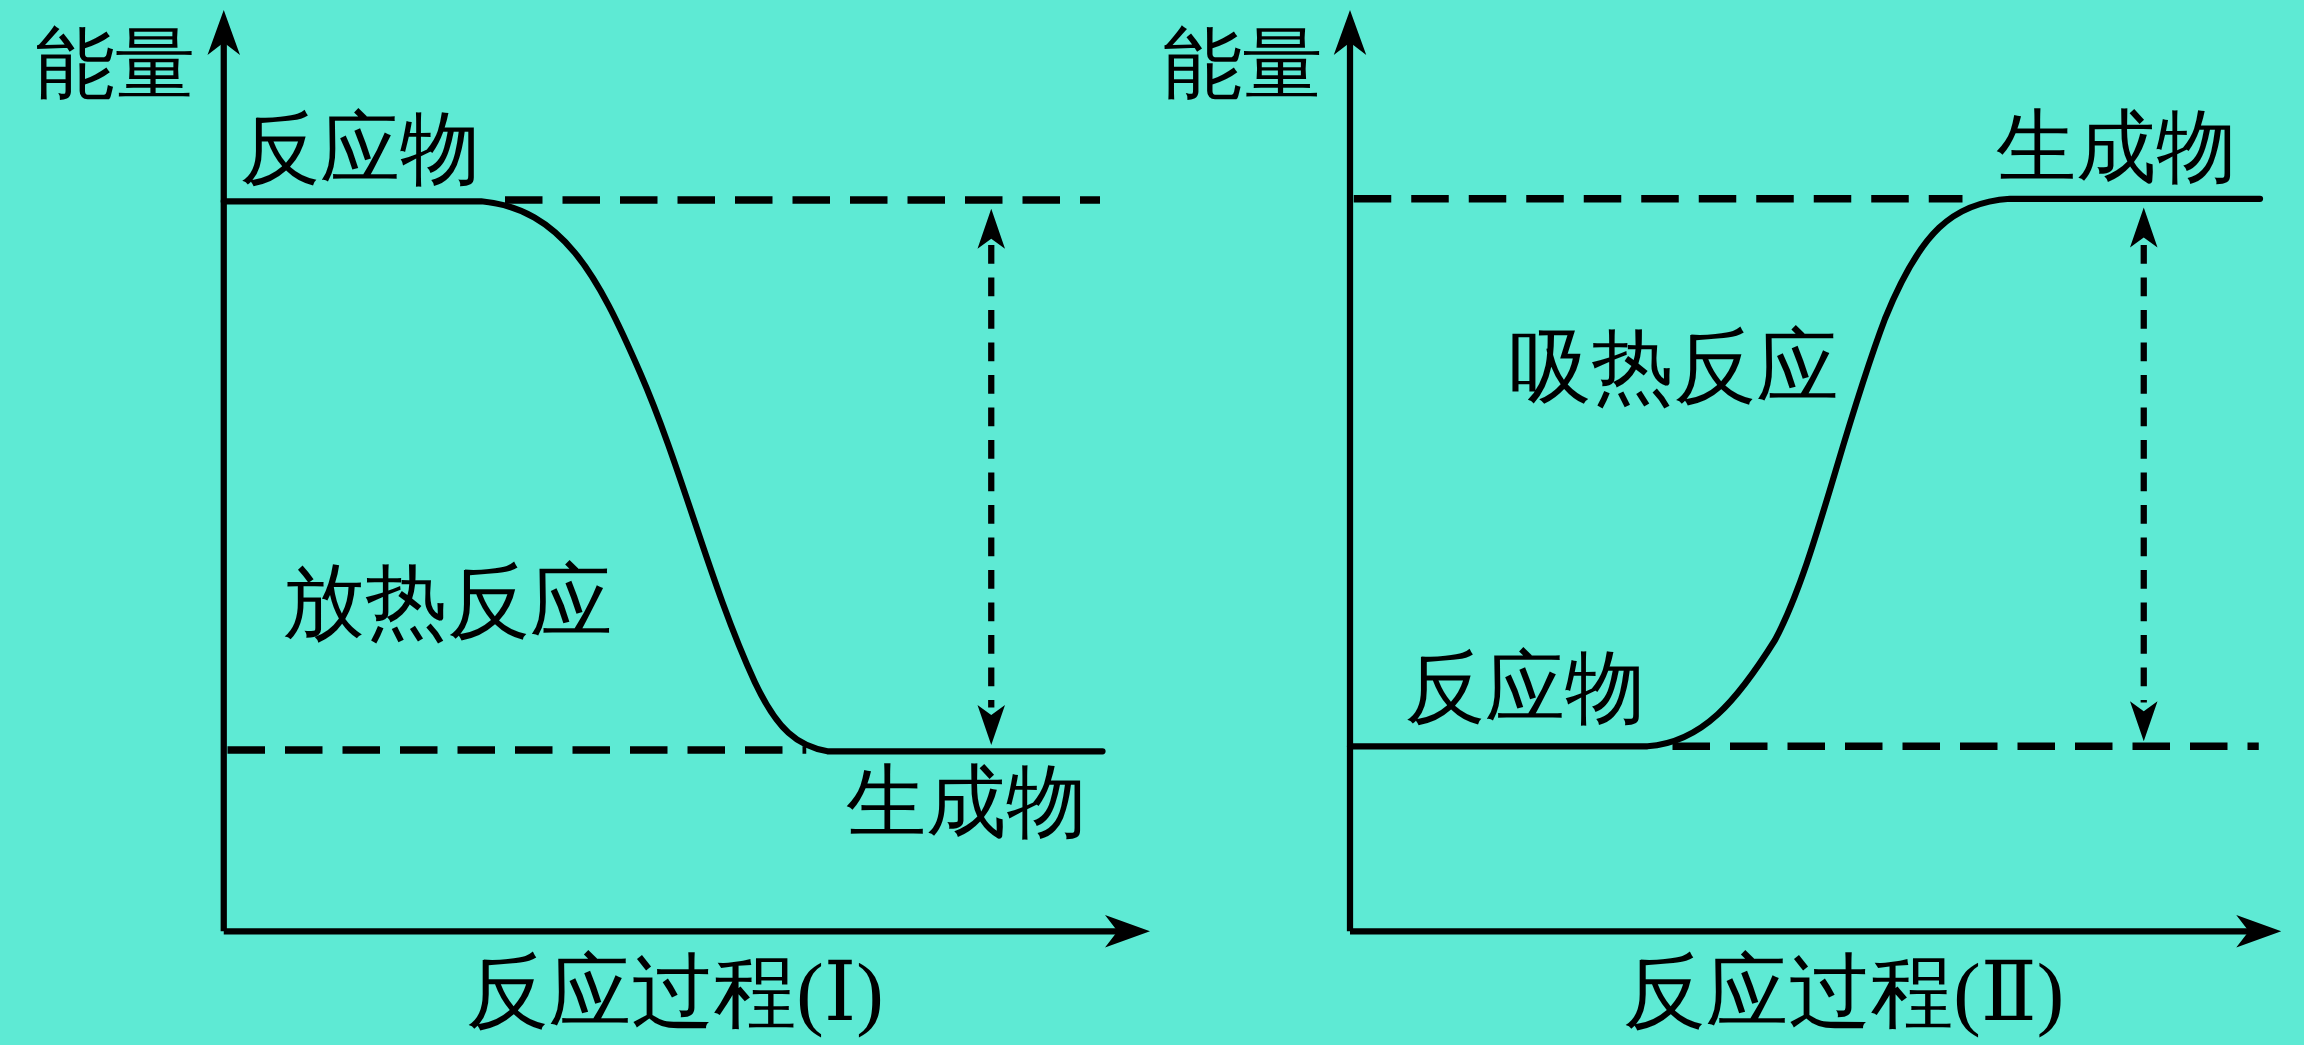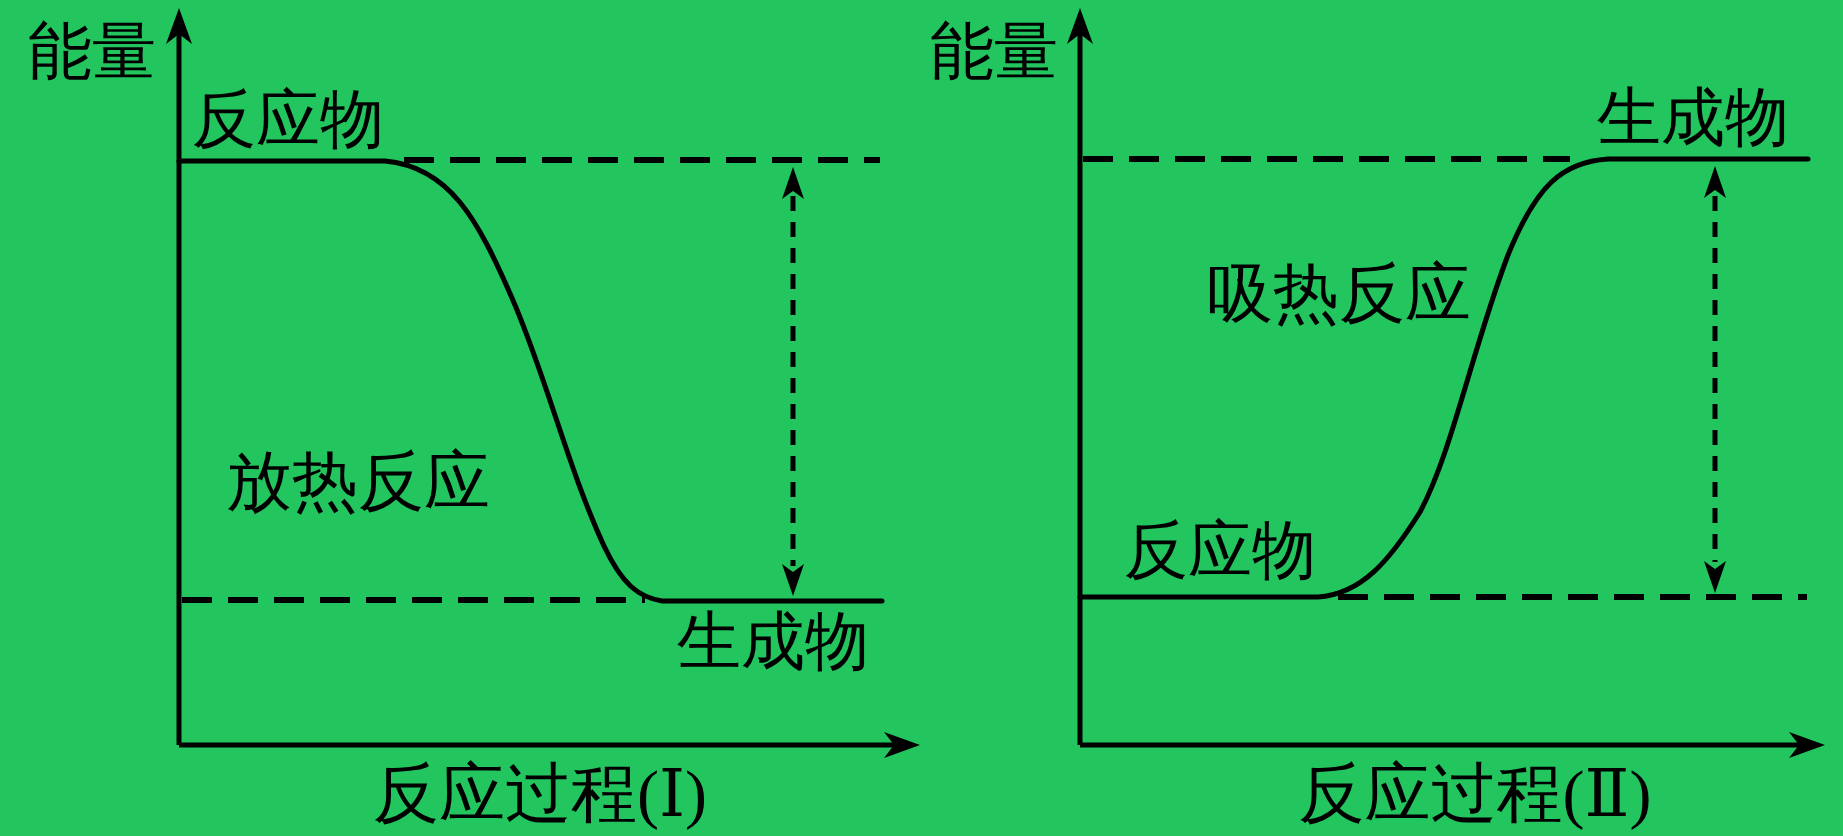--- a/index.html
+++ b/index.html
@@ -3,21 +3,21 @@
 <meta charset="utf-8">
 <style>
   html, body {
     margin: 0;
     padding: 0;
     background: #ffffff;
   }
   .figure-wrap {
     width: 1843px;
     height: 836px;
-    background: #22c55e;
+    background: #5eead4;
     overflow: hidden;
   }
   svg {
     display: block;
   }
   .ink-line {
     stroke: #000000;
     fill: none;
     stroke-width: 5;
   }

